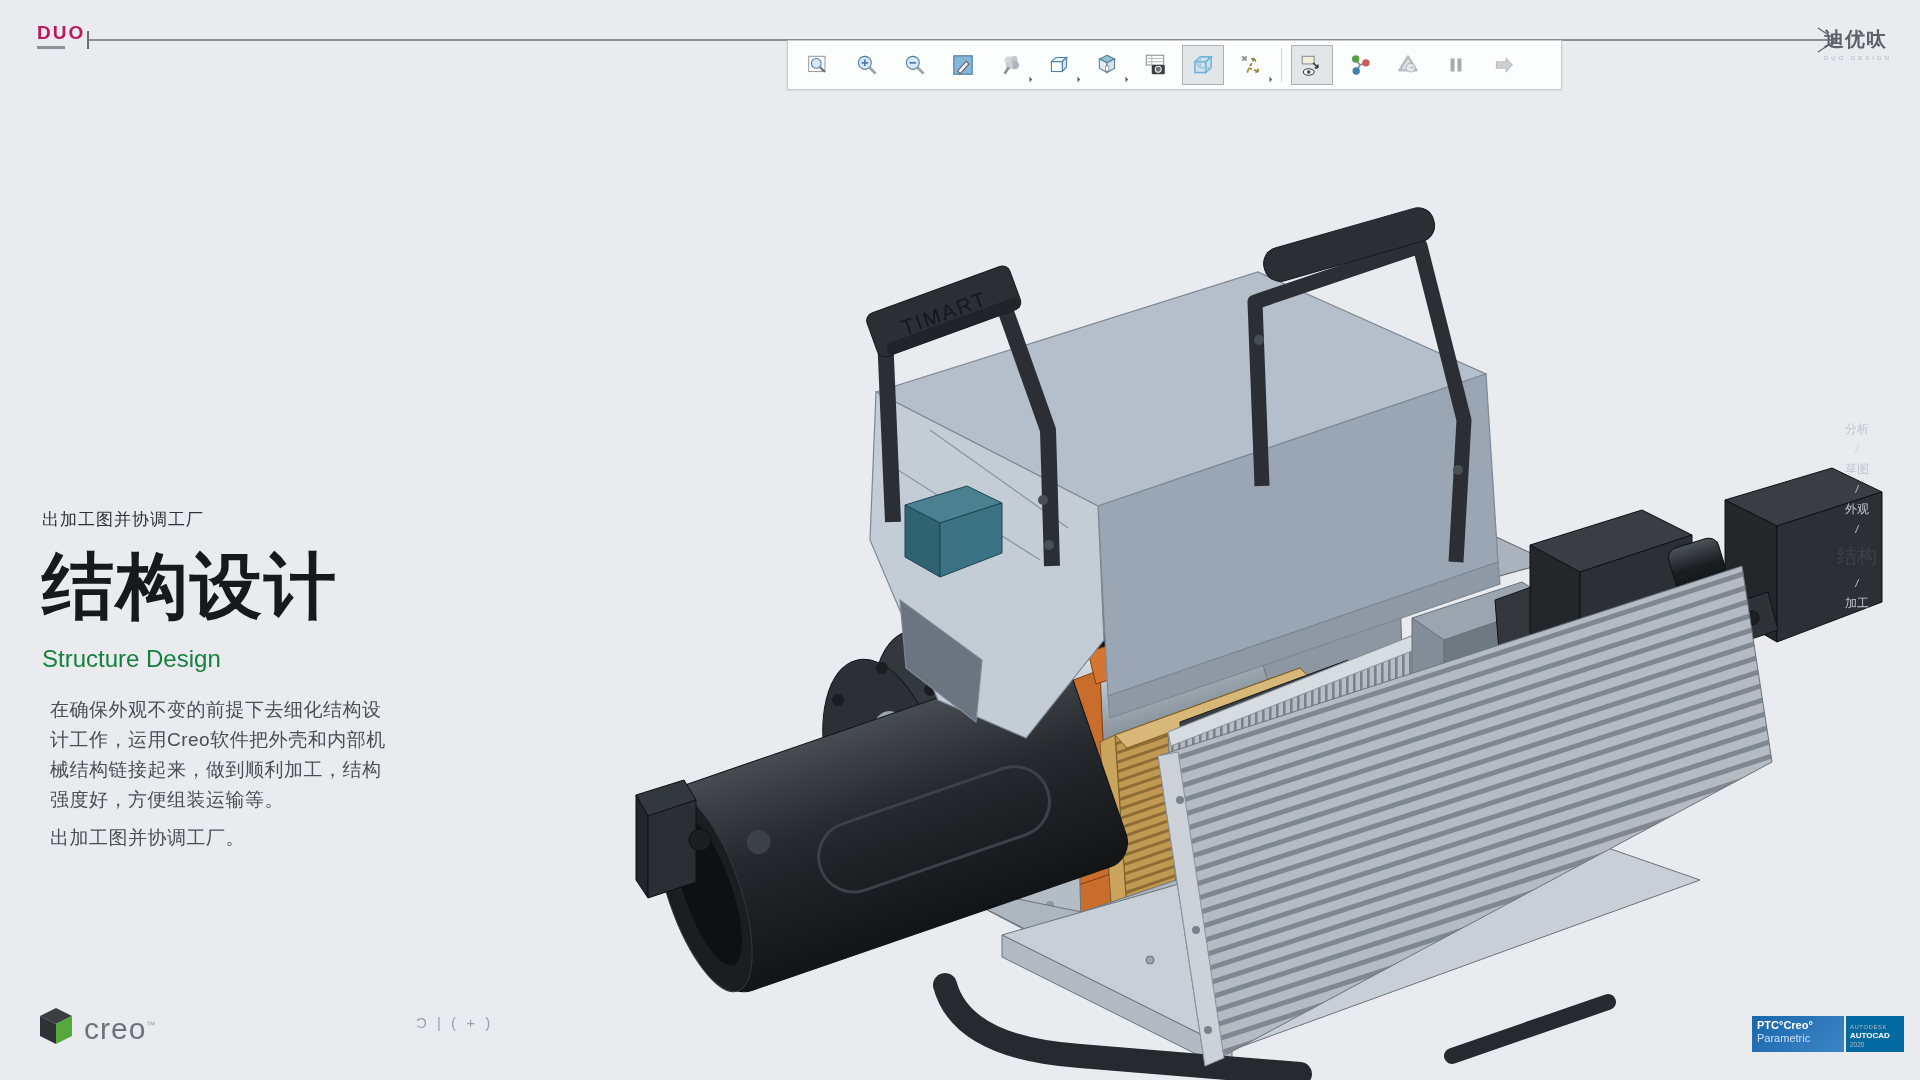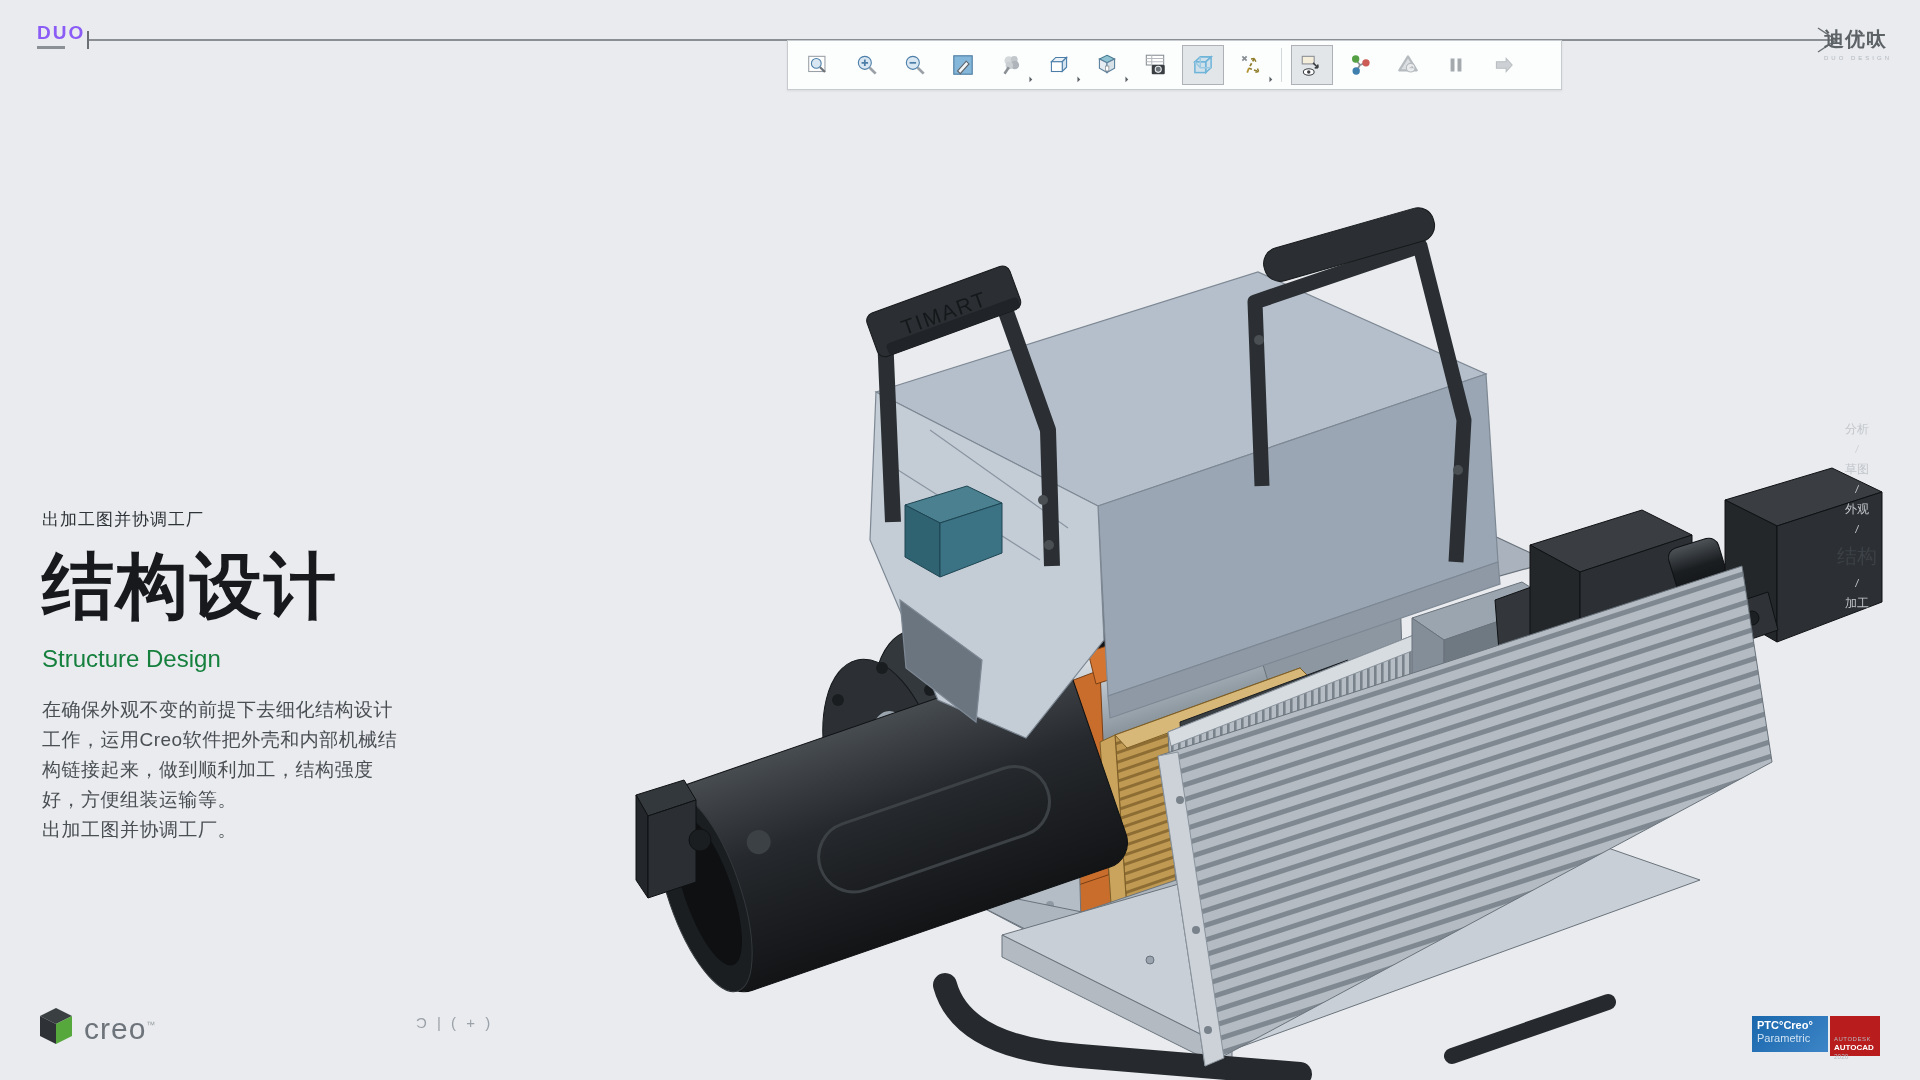--- a/index.html
+++ b/index.html
@@ -3,21 +3,21 @@
 <meta charset="utf-8">
 <style>
   html,body{margin:0;padding:0;}
   body{
     width:1920px;height:1080px;position:relative;overflow:hidden;
     background:#e9ebee;
     font-family:"Liberation Sans","DejaVu Sans",sans-serif;
     color:#3c4147;
   }
   
-  .brand-left{position:absolute;left:37px;top:22px;color:#8b5cf6;}
+  .brand-left{position:absolute;left:37px;top:22px;color:#be185d;}
   .brand-left .word{font-size:19px;font-weight:800;letter-spacing:2px;}
   .brand-left .bar{width:28px;height:3px;background:#8a9096;margin-top:2px;}
   .top-line{position:absolute;left:0;top:0;width:1920px;height:70px;pointer-events:none;}
   .brand-right{position:absolute;right:28px;top:26px;text-align:left;color:#5d6267;}
   .brand-right .word{font-size:20px;font-weight:700;letter-spacing:1px;}
   .brand-right .sub{font-size:6px;letter-spacing:3px;color:#b3b8be;margin-top:2px;}
 
   
   .toolbar{
     position:absolute;left:787px;top:40px;width:775px;height:50px;
@@ -32,39 +32,39 @@
   .tbtn .caret{position:absolute;right:1px;bottom:2px;width:0;height:0;
     border-left:4px solid transparent;border-top:4px solid transparent;border-bottom:4px solid #5c6166;transform:rotate(-45deg);}
   .tsep{width:1px;height:34px;background:#d4d8db;margin:0 3px;}
 
   
   .panel-left{position:absolute;left:42px;top:508px;width:360px;}
   .kicker{font-size:17px;color:#2e3338;letter-spacing:1px;}
   .big-title{font-size:72px;font-weight:600;color:#17191c;margin-top:8px;letter-spacing:2px;}
   .subtitle{font-size:24px;color:#15803d;margin-top:10px;}
   .body-copy{margin-top:22px;font-size:19px;line-height:30px;color:#4a4f54;letter-spacing:.5px;}
-  .body-copy p{margin:0;}
+  .body-copy p{margin:8px;}
 
   
   .process-nav{position:absolute;right:18px;top:415px;width:90px;text-align:center;}
   .process-nav .step{font-size:12px;color:#c2c6cb;margin:6px 0;cursor:pointer;}
   .process-nav .sep{font-size:10px;color:#cdd1d5;font-style:italic;margin:2px 0;}
   .process-nav .step.active{font-size:20px;color:#3c4147;margin:8px 0;}
 
   
   .creo-logo{position:absolute;left:38px;top:1006px;display:flex;align-items:flex-end;gap:10px;}
   .creo-logo .word{font-size:30px;color:#6d737a;letter-spacing:1px;}
   .creo-logo .tm{font-size:9px;color:#9aa0a6;vertical-align:super;}
   .page-indicator{position:absolute;left:416px;top:1014px;font-size:15px;letter-spacing:3px;color:#9ba1a8;cursor:pointer;}
   .badges{position:absolute;left:1752px;top:1016px;display:flex;gap:2px;}
-  .badge-ptc{width:76px;height:36px;background:linear-gradient(135deg,#1a67ad,#3d85c6);
+  .badge-ptc{width:92px;height:36px;background:linear-gradient(135deg,#1a67ad,#3d85c6);
     color:#fff;padding:3px 5px;box-sizing:border-box;}
   .badge-ptc .l1{font-size:11px;font-weight:700;}
   .badge-ptc .l2{font-size:11px;color:#cfe2f2;margin-top:1px;}
-  .badge-acad{width:50px;height:36px;background:#b91c1c;color:#b6bac0;padding:20px 4px;box-sizing:border-box;}
+  .badge-acad{width:58px;height:36px;background:#0369a1;color:#b6bac0;padding:8px 4px;box-sizing:border-box;}
   .badge-acad .l1{font-size:6px;letter-spacing:.5px;}
   .badge-acad .l2{font-size:8px;font-weight:700;color:#fff;margin-top:1px;}
   .badge-acad .l3{font-size:6.5px;margin-top:1px;}
 
   .model-stage{position:absolute;left:0;top:0;width:1920px;height:1080px;}
 </style>
 </head>
 <body>
 
 <svg class="top-line">

